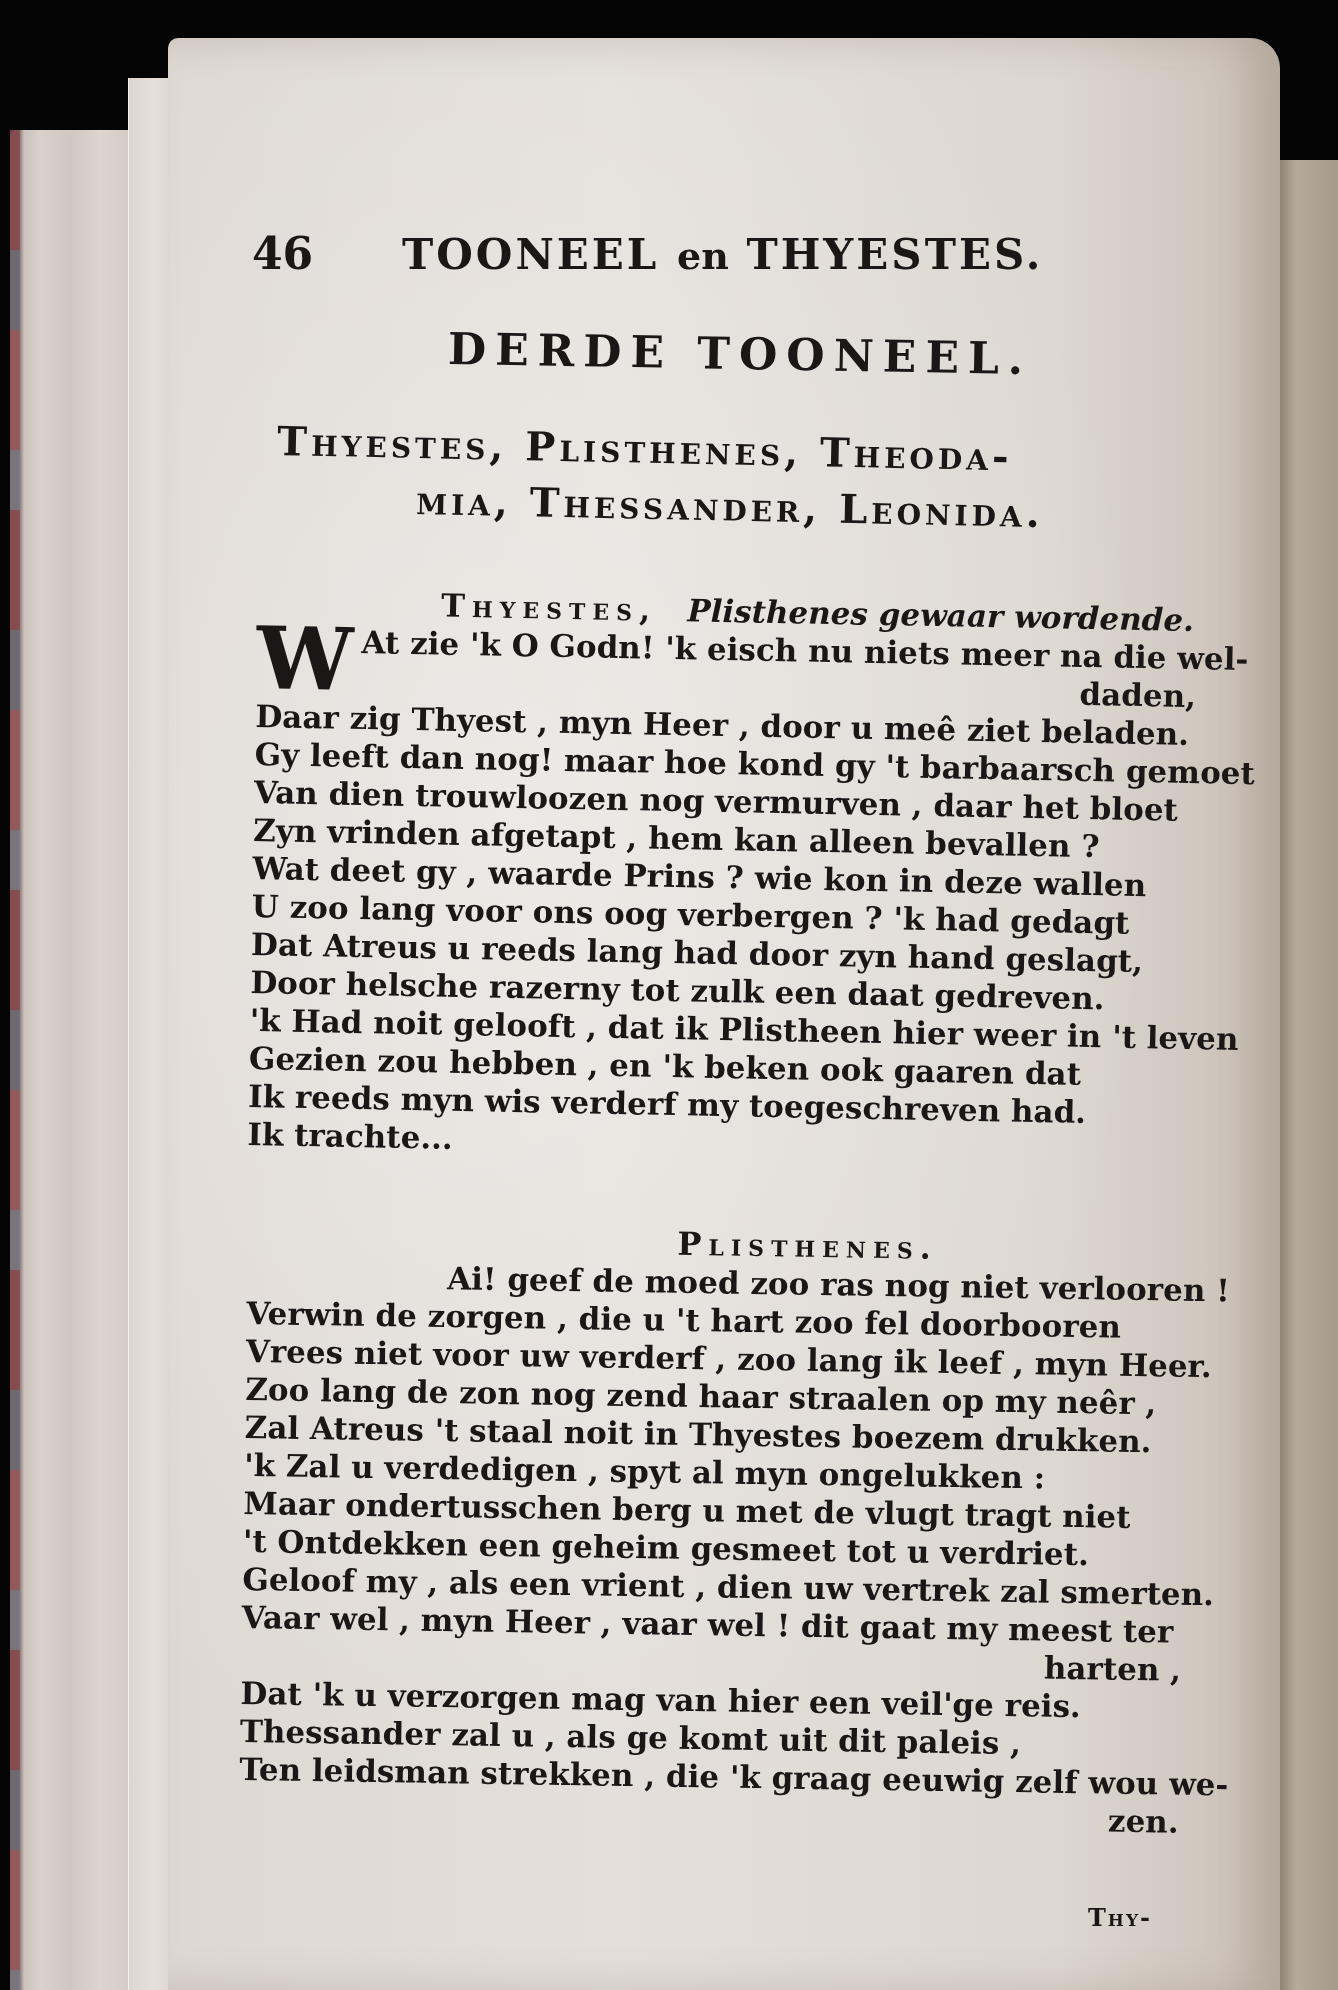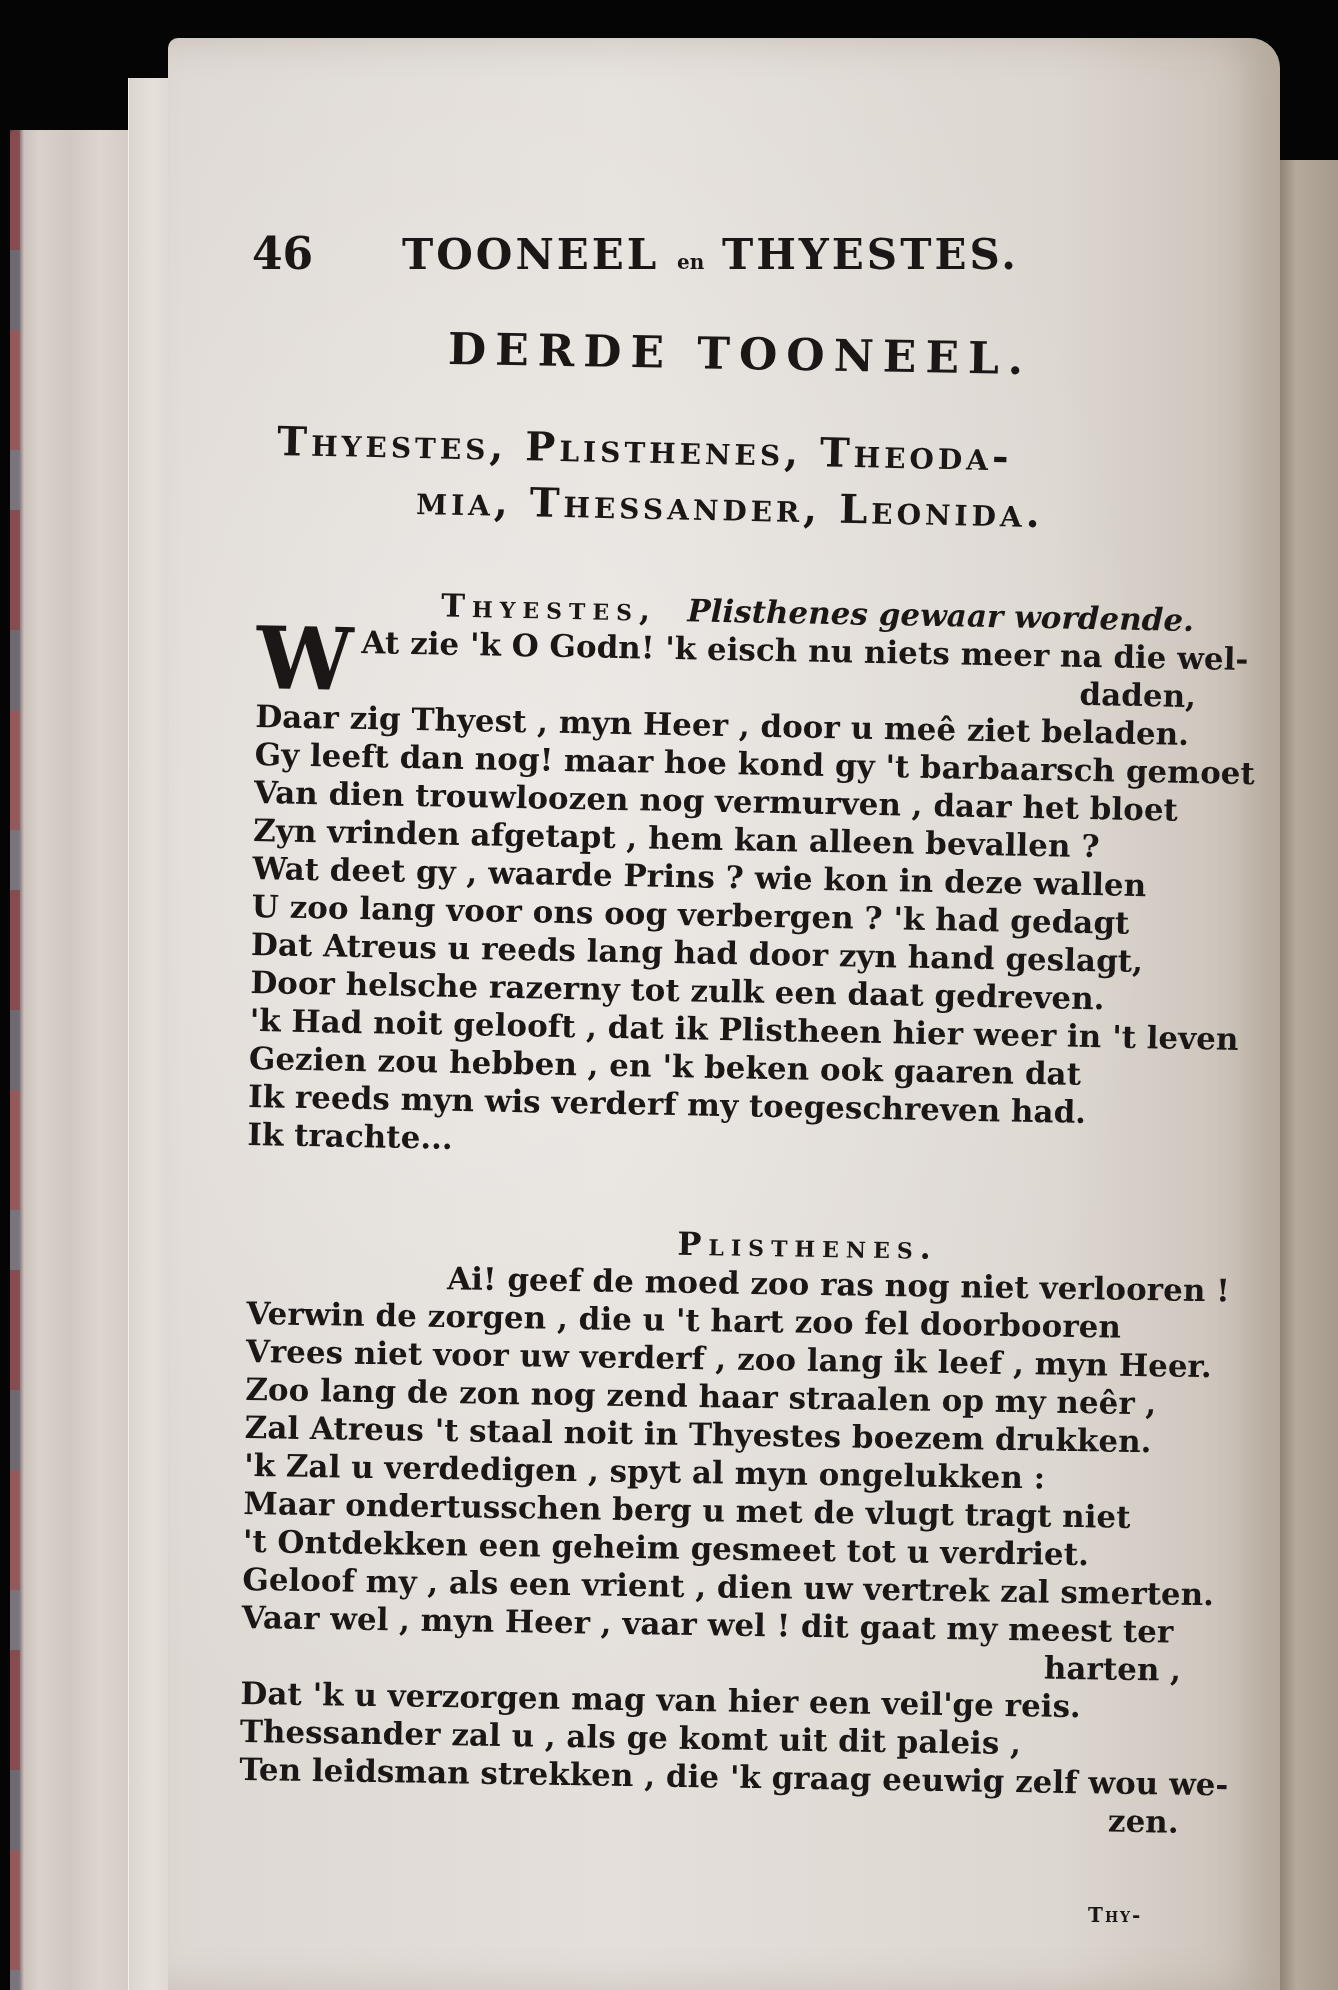--- a/index.html
+++ b/index.html
@@ -81,21 +81,21 @@
   }
   .running-title {
     position: absolute;
     left: 150px;
     top: 42px;
     font-size: 42px;
     letter-spacing: 3px;
     font-weight: bold;
   }
   .running-title .en {
-    font-size: 20px;
+    font-size: 38px;
     letter-spacing: 0;
     font-weight: bold;
   }
   .scene-title {
     position: absolute;
     top: 290px;
     left: 280px;
     font-size: 44px;
     font-weight: bold;
     letter-spacing: 9px;
@@ -151,21 +151,21 @@
     font-size: 86px;
     line-height: 70px;
     font-weight: bold;
     margin-right: 8px;
     margin-top: 2px;
   }
   .catchword {
     position: absolute;
     left: 920px;
     top: 1865px;
-    font-size: 20px;
+    font-size: 24px;
     font-weight: bold;
     letter-spacing: 2px;
     font-variant: small-caps;
   }
 </style>
 </head>
 <body>
 
 <div class="book-edge"></div>
 <div class="stacked-page"></div>

